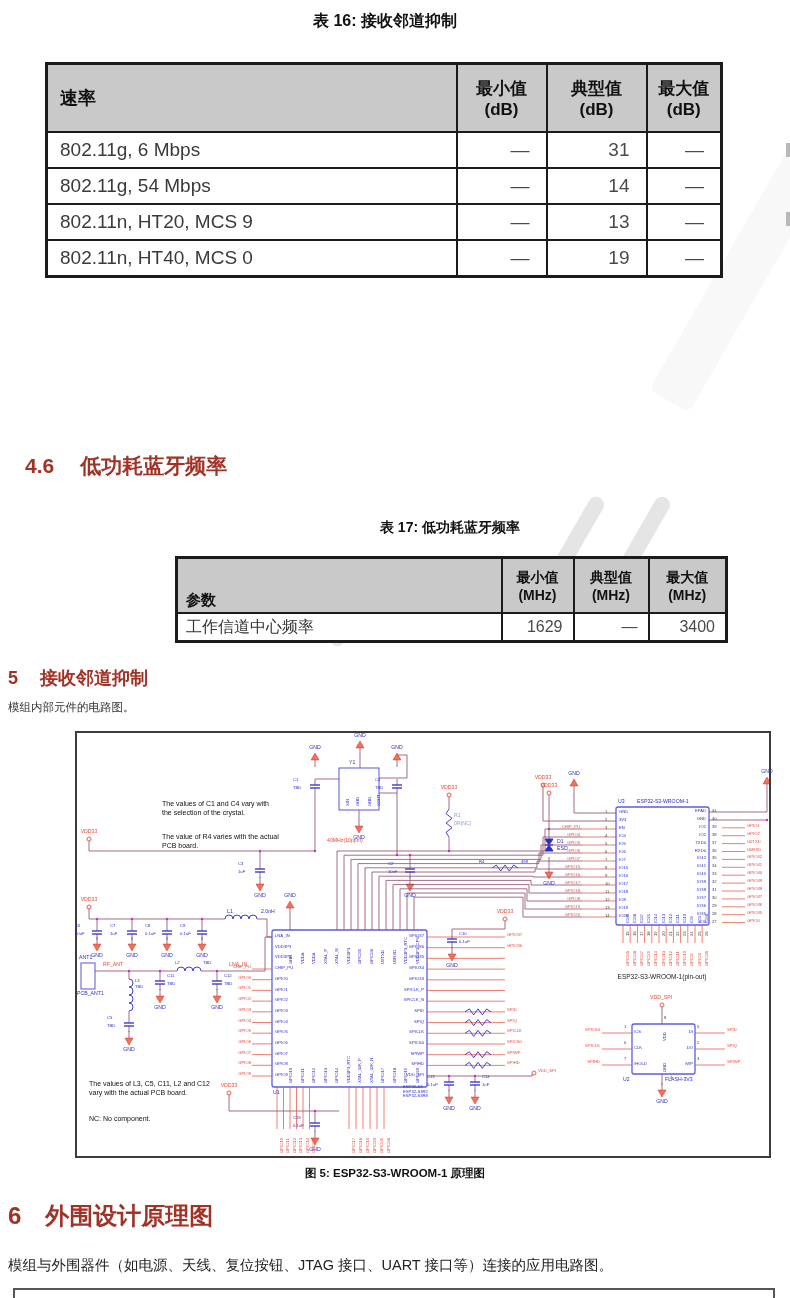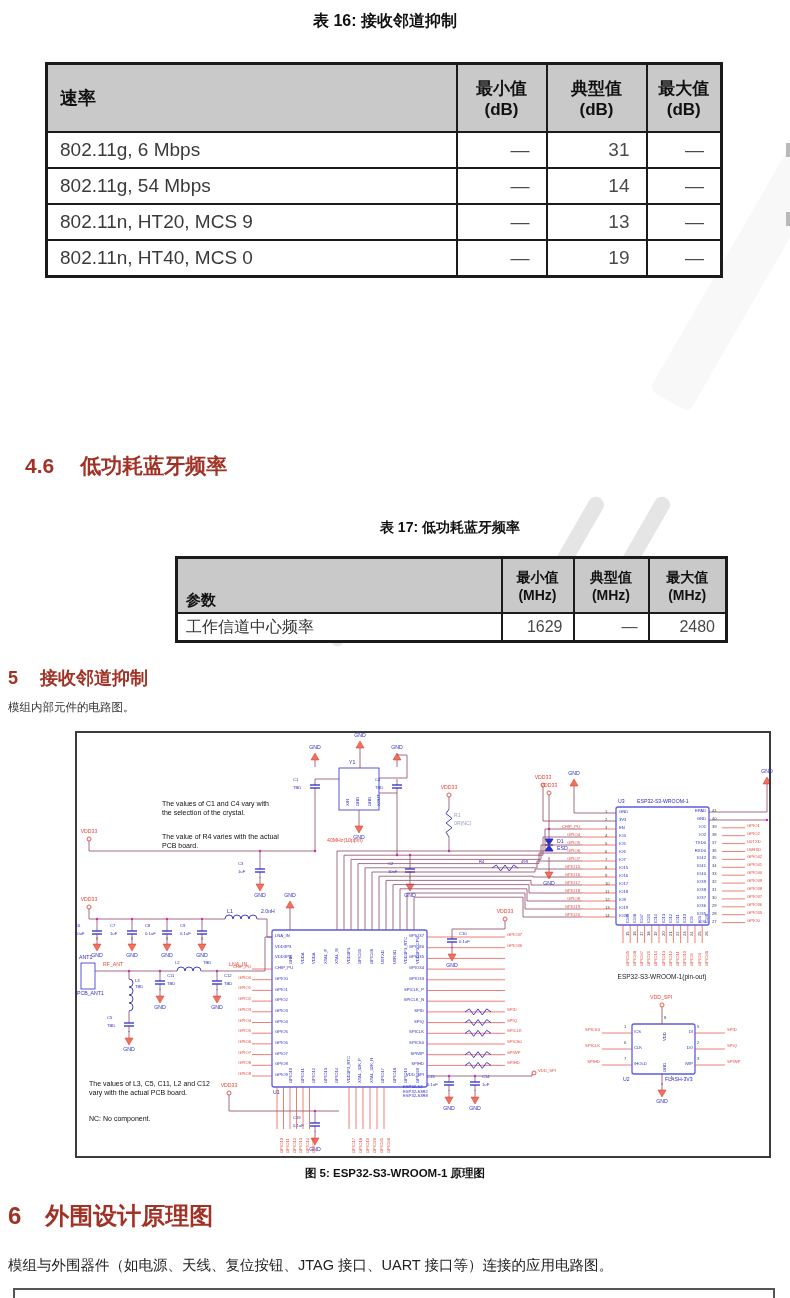--- a/index.html
+++ b/index.html
@@ -150,21 +150,21 @@
       <th><span>最小值</span><br><span>(MHz)</span></th>
       <th><span>典型值</span><br><span>(MHz)</span></th>
       <th><span>最大值</span><br><span>(MHz)</span></th>
     </tr>
   </thead>
   <tbody id="t17body">
       <tr>
         <td class="cname">工作信道中心频率</td>
         <td class="cnum">1629</td>
         <td class="cnum">—</td>
-        <td class="cnum">2480</td>
+        <td class="cnum">3400</td>
       </tr>
     </tbody>
 </table>
 
 <div class="hd h5"><span class="hnum">5</span><span class="ht">接收邻道抑制</span></div>
 <div class="body-small">模组内部元件的电路图。</div>
 
 <div class="figbox">
   <div id="schematic">
     <svg id="wires" width="692" height="423" viewBox="0 0 692 423">

